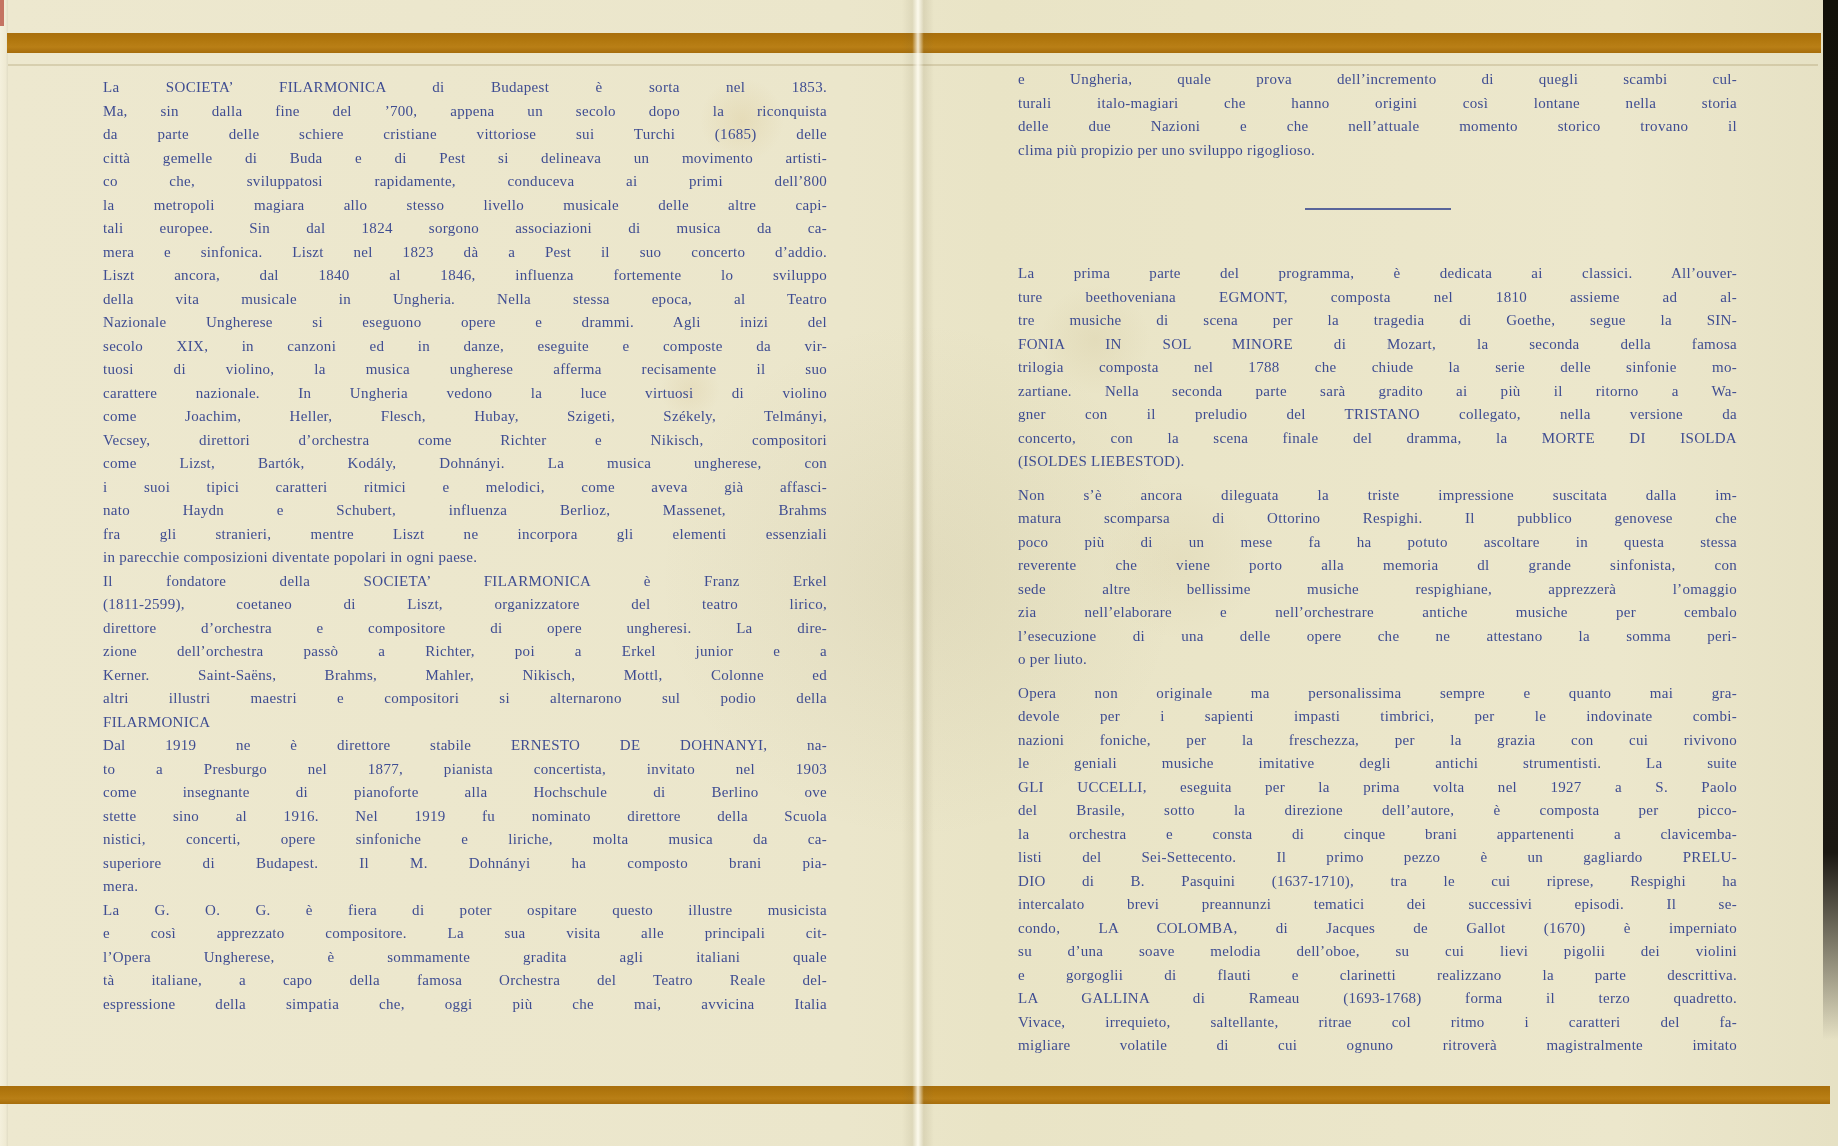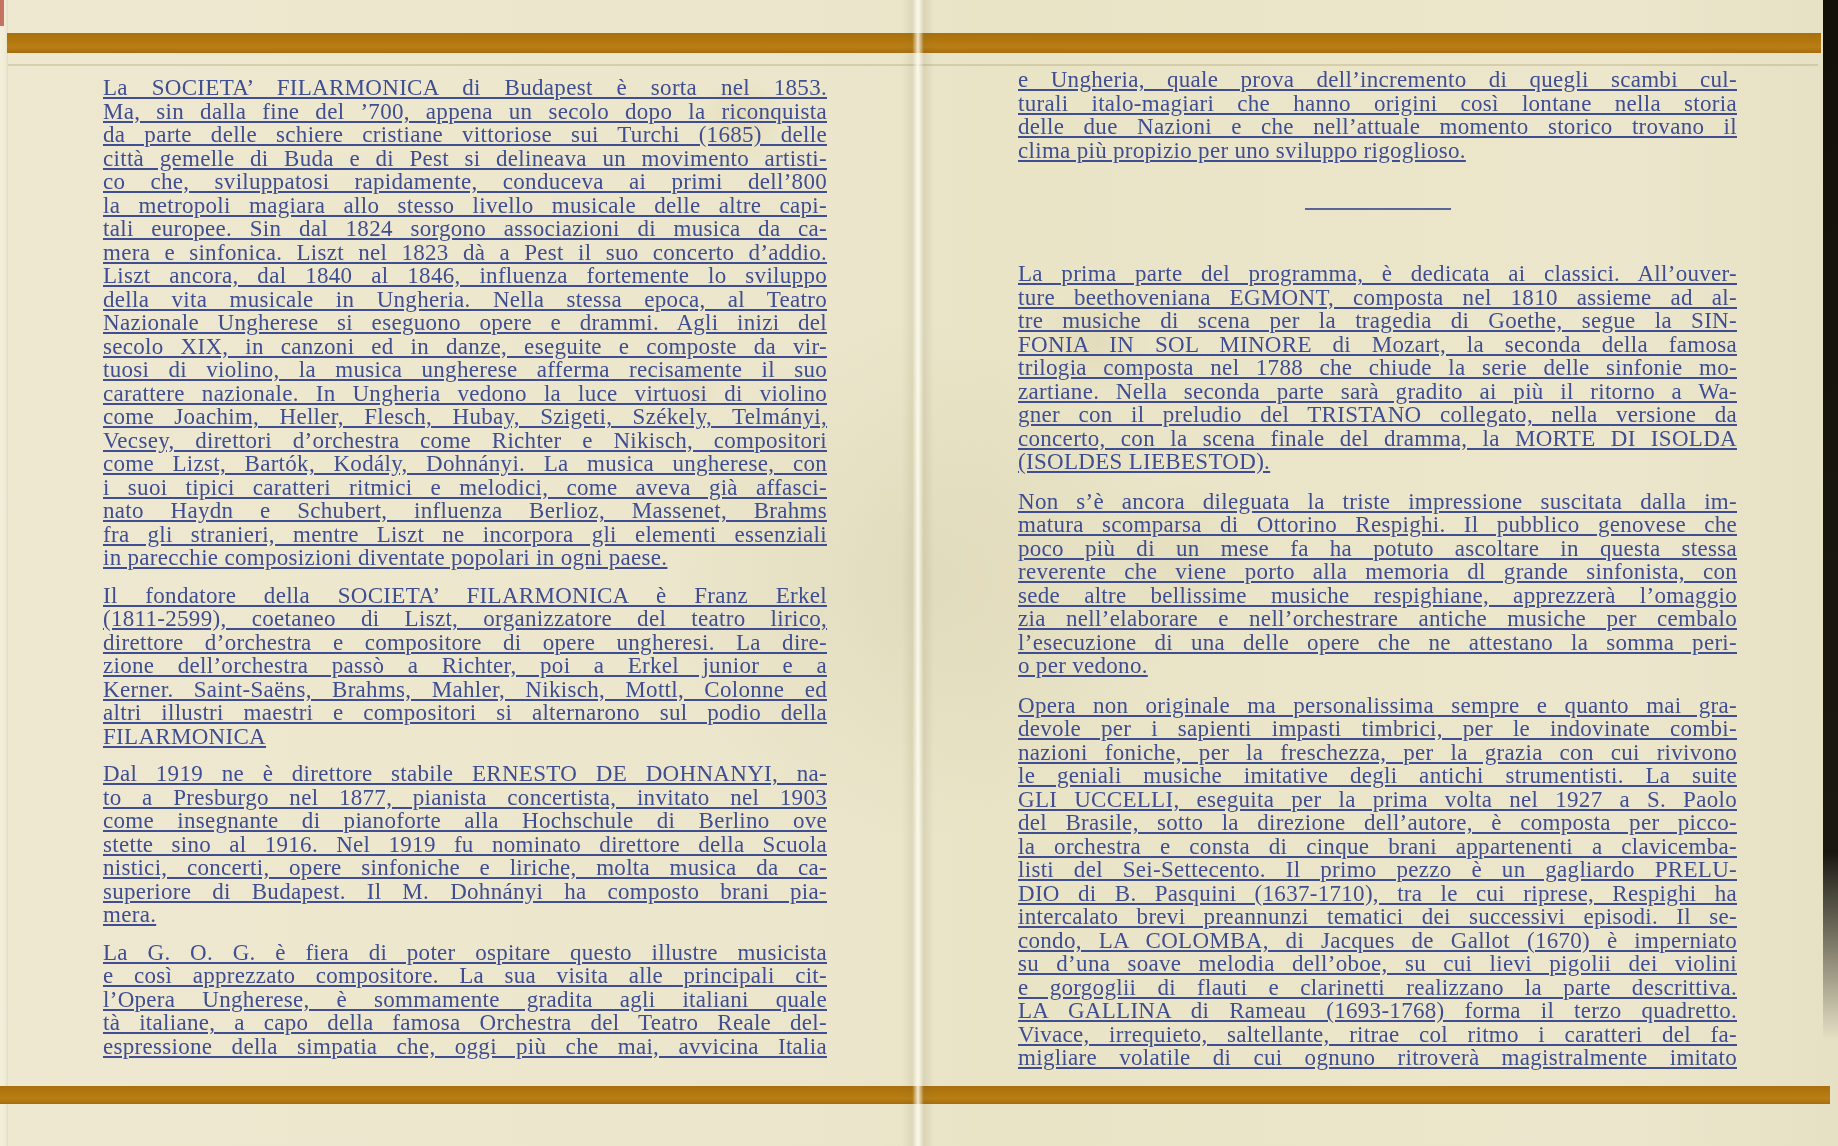--- a/index.html
+++ b/index.html
@@ -30,27 +30,27 @@
     background:linear-gradient(180deg,#121009 0%,#1b1812 82%,rgba(27,24,18,0) 100%);}
   
   .band{position:absolute;background:linear-gradient(180deg,#a96f0d 0%,var(--gold) 35%,#b97f16 70%,#a66d0c 100%);}
   .band.top{left:7px;right:17px;top:33px;height:20px;}
   .band.bottom{left:0;right:8px;top:1086px;height:18px;}
   .crease-line{position:absolute;left:8px;right:20px;top:64px;height:2px;background:rgba(150,130,80,0.25);}
   
   .fold{position:absolute;left:902px;top:0;width:32px;height:100%;z-index:5;pointer-events:none;
     background:linear-gradient(90deg,rgba(0,0,0,0) 0%,rgba(110,100,60,0.10) 32%,rgba(255,253,242,0.85) 50%,rgba(110,100,60,0.13) 68%,rgba(0,0,0,0) 100%);}
   
-  .col{position:absolute;z-index:2;color:var(--ink);font-size:23px;letter-spacing:0.3px;text-decoration:underline;}
+  .col{position:absolute;z-index:2;color:var(--ink);font-size:15px;letter-spacing:0.3px;}
   .col.left{left:103px;top:76px;width:724px;line-height:23.5px;}
   .col.right{left:1018px;top:68px;width:719px;line-height:23.5px;}
   .line{text-align:justify;text-align-last:justify;white-space:nowrap;}
   .line.lastline{text-align-last:left;}
-  .col.left .para + .para{margin-top:14px;}
-  .col.right .para + .para{margin-top:16px;}
+  .col.left .para + .para{}
+  .col.right .para + .para{margin-top:10px;}
   .rule{width:146px;border-top:2.5px solid var(--ink);margin:46px auto 52px auto;opacity:.85;}
 </style>
 </head>
 <body>
 
 <div class="sheet">
   <div class="left-edge"></div>
   <div class="red-sliver"></div>
   <div class="right-dark-edge"></div>
 
@@ -128,21 +128,21 @@
         <div class="line lastline">(ISOLDES LIEBESTOD).</div>
       </div>
       <div class="para">
         <div class="line">Non s’è ancora dileguata la triste impressione suscitata dalla im-</div>
         <div class="line">matura scomparsa di Ottorino Respighi. Il pubblico genovese che</div>
         <div class="line">poco più di un mese fa ha potuto ascoltare in questa stessa</div>
         <div class="line">reverente che viene porto alla memoria dl grande sinfonista, con</div>
         <div class="line">sede altre bellissime musiche respighiane, apprezzerà l’omaggio</div>
         <div class="line">zia nell’elaborare e nell’orchestrare antiche musiche per cembalo</div>
         <div class="line">l’esecuzione di una delle opere che ne attestano la somma peri-</div>
-        <div class="line lastline">o per vedono.</div>
+        <div class="line lastline">o per liuto.</div>
       </div>
       <div class="para">
         <div class="line">Opera non originale ma personalissima sempre e quanto mai gra-</div>
         <div class="line">devole per i sapienti impasti timbrici, per le indovinate combi-</div>
         <div class="line">nazioni foniche, per la freschezza, per la grazia con cui rivivono</div>
         <div class="line">le geniali musiche imitative degli antichi strumentisti. La suite</div>
         <div class="line">GLI UCCELLI, eseguita per la prima volta nel 1927 a S. Paolo</div>
         <div class="line">del Brasile, sotto la direzione dell’autore, è composta per picco-</div>
         <div class="line">la orchestra e consta di cinque brani appartenenti a clavicemba-</div>
         <div class="line">listi del Sei-Settecento. Il primo pezzo è un gagliardo PRELU-</div>

